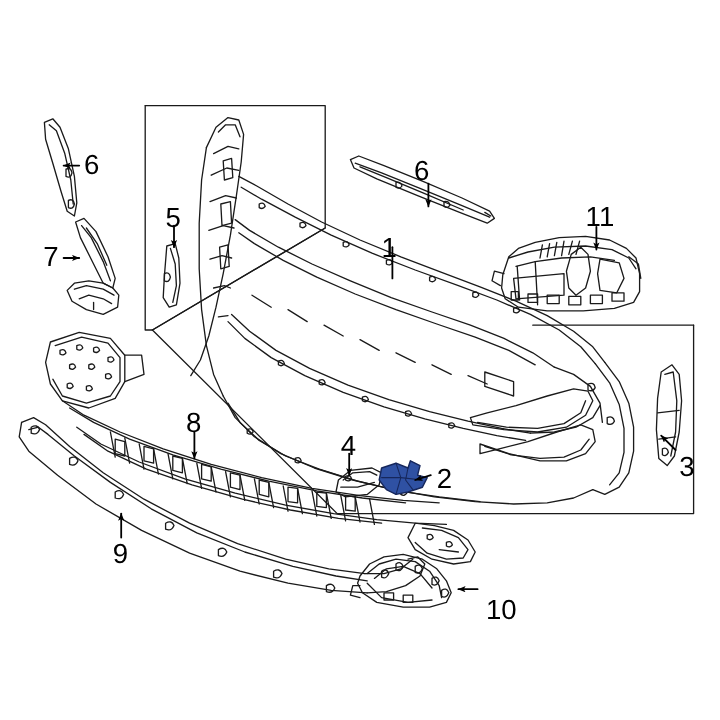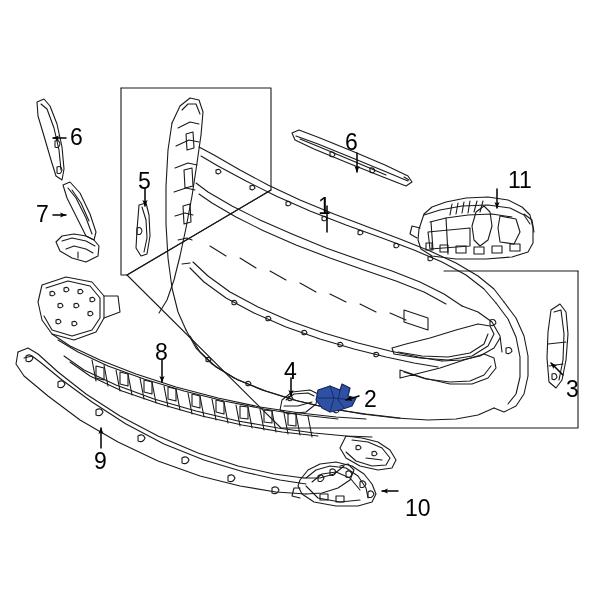--- a/index.html
+++ b/index.html
@@ -371,17 +371,17 @@
   <div class="callout-num" style="left:70px; top:126px;">6</div>
 
   <div class="callout-num" style="left:36px; top:203px;">7</div>
 
   <div class="callout-num" style="left:155px; top:341px;">8</div>
 
   <div class="callout-num" style="left:94px; top:450px;">9</div>
 
   <div class="callout-num" style="left:405px; top:497px;">10</div>
 
-  <div class="callout-num" style="left:508px; top:169px;">11</div>
+  <div class="callout-num" style="left:488px; top:169px;">11</div>
 
   <div class="callout-num" style="left:345px; top:131px;">6</div>
 
 </div>
 
 </body></html>

